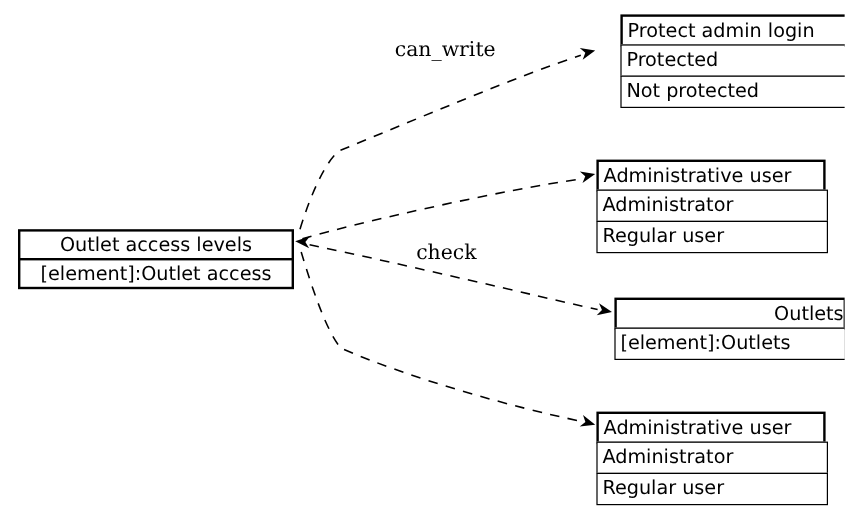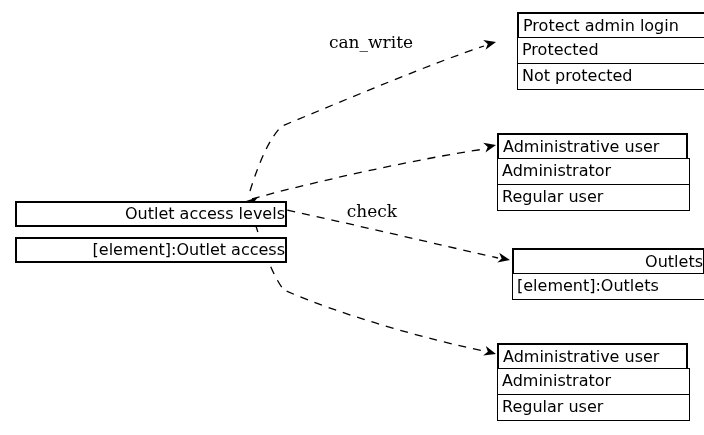--- a/index.html
+++ b/index.html
@@ -43,21 +43,21 @@
     font-size: 16px;
     white-space: nowrap;
     overflow: hidden;
   }
   .row + .row { margin-top: -1.6px; }
   .row.title { border-width: 2px; font-stretch: normal; }
   .row.center { text-align: right; }
   .row.left { text-align: left; padding-left: 4px; padding-right: 2px; }
   
   .node-source { left: 15px; top: 191px; }
-  .node-source .row { width: 272px; height: 26px; line-height: 22px; border-width: 2px; text-align: right; margin-top: 10px; }
+  .node-source .row { width: 230px; height: 26px; line-height: 22px; border-width: 2px; text-align: center; }
   
   .node-t0 { left: 517px; top: 12px; }
   .node-t1 { left: 497px; top: 133px; }
   .node-t2 { left: 512px; top: 248px; }
   .node-t3 { left: 497px; top: 343px; }
   .w-header { width: 191px; }
   .w-row { width: 193px; }
   .edge-label {
     position: absolute;
     transform: translate(-50%, -50%);

